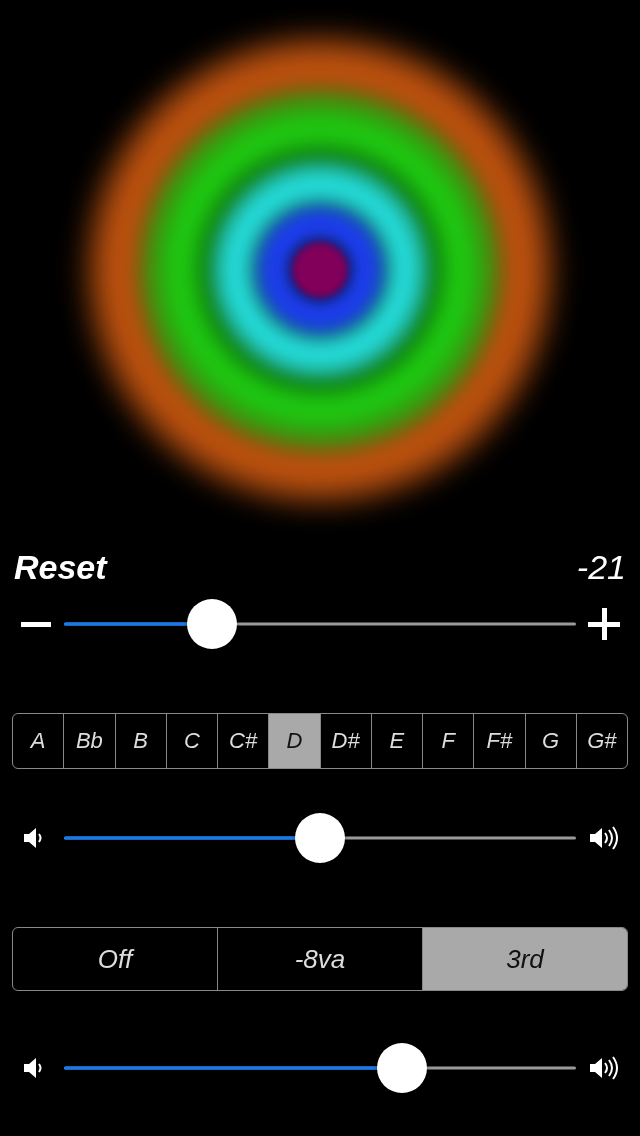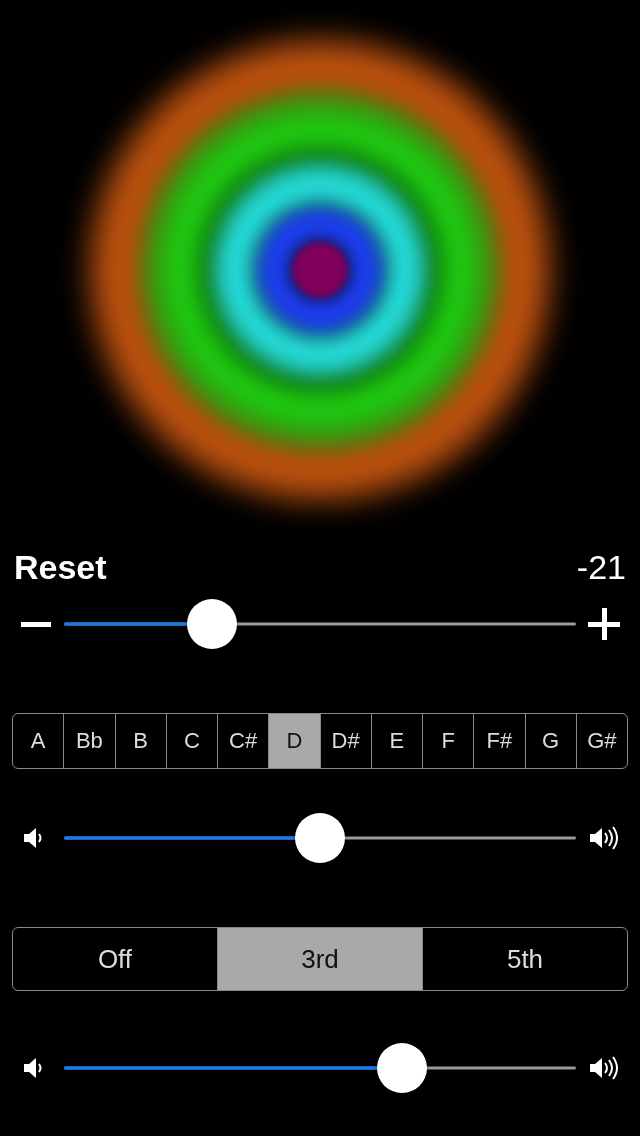--- a/index.html
+++ b/index.html
@@ -10,21 +10,21 @@
   .vis-wrap { width: 100%; height: 540px; display: flex; align-items: center; justify-content: center; }
   .vis { width: 500px; height: 500px; position: relative; }
   .ring { position: absolute; border-radius: 50%; top: 50%; left: 50%; transform: translate(-50%, -50%); }
   
   .r5 { width: 470px; height: 470px; background: radial-gradient(circle, rgba(255,95,15,0.0) 40%, rgba(255,110,20,0.85) 60%, rgba(255,80,10,0.0) 80%); filter: blur(14px); }
   .r4 { width: 360px; height: 360px; background: radial-gradient(circle, rgba(30,230,20,0) 30%, rgba(30,230,20,0.95) 55%, rgba(30,230,20,0) 82%); filter: blur(10px); }
   .r3 { width: 220px; height: 220px; background: radial-gradient(circle, rgba(40,240,240,0) 20%, rgba(40,240,240,0.98) 55%, rgba(40,240,240,0) 85%); filter: blur(8px); }
   .r2 { width: 130px; height: 130px; background: radial-gradient(circle, rgba(30,60,255,0) 8%, rgba(30,60,255,1) 50%, rgba(30,60,255,0) 85%); filter: blur(6px); }
   .r1 { width: 56px; height: 56px; background: radial-gradient(circle, rgba(130,0,90,1) 40%, rgba(130,0,90,1) 60%, rgba(130,0,90,0) 100%); filter: blur(3px); }
 
-  .controls { position: absolute; left: 12px; right: 12px; top: 548px; }
+  .controls { position: absolute; left: 12px; right: 12px; top: 548px; font-style: italic; }
 
   .row-labels { display: flex; justify-content: space-between; align-items: flex-end; font-size: 34px; font-weight: 600; margin-bottom: 4px; padding: 0 2px; }
   .row-labels .val { font-weight: 400; text-align: center; }
 
   .slider-row { display: flex; align-items: center; height: 66px; gap: 4px; }
   .side-btn { width: 48px; display: flex; align-items: center; justify-content: center; color: #fff; }
   .minus-line { width: 30px; height: 5px; background: #fff; }
   .plus-shape { position: relative; width: 32px; height: 32px; }
   .plus-shape .h { position: absolute; left: 0; top: 13.5px; width: 32px; height: 5px; background: #fff; }
   .plus-shape .v { position: absolute; left: 13.5px; top: 0; width: 5px; height: 32px; background: #fff; }
@@ -124,22 +124,22 @@
             <path d="M3 11 h5 l7 -6 v20 l-7 -6 h-5 z"></path>
             <path d="M18 10 q4 5 0 10" stroke="#fff" stroke-width="2" fill="none"></path>
             <path d="M22 7 q6 8 0 16" stroke="#fff" stroke-width="2" fill="none"></path>
             <path d="M26 4 q8 11 0 22" stroke="#fff" stroke-width="2" fill="none"></path>
           </svg>
       </div>
     </div>
 
     <div class="seg seg-int" id="seg-int">
         <div class="seg-item">Off</div>
+        <div class="seg-item">-8va</div>
         <div class="seg-item sel">3rd</div>
-        <div class="seg-item">5th</div>
       </div>
 
     <div class="vol-row vol-row2">
       <div class="spk">
         <svg width="30" height="30" viewBox="0 0 30 30" fill="#fff">
             <path d="M3 11 h5 l7 -6 v20 l-7 -6 h-5 z"></path>
             <path d="M18 11 q3 4 0 8" stroke="#fff" stroke-width="2" fill="none"></path>
           </svg>
       </div>
       <div class="track-wrap">

